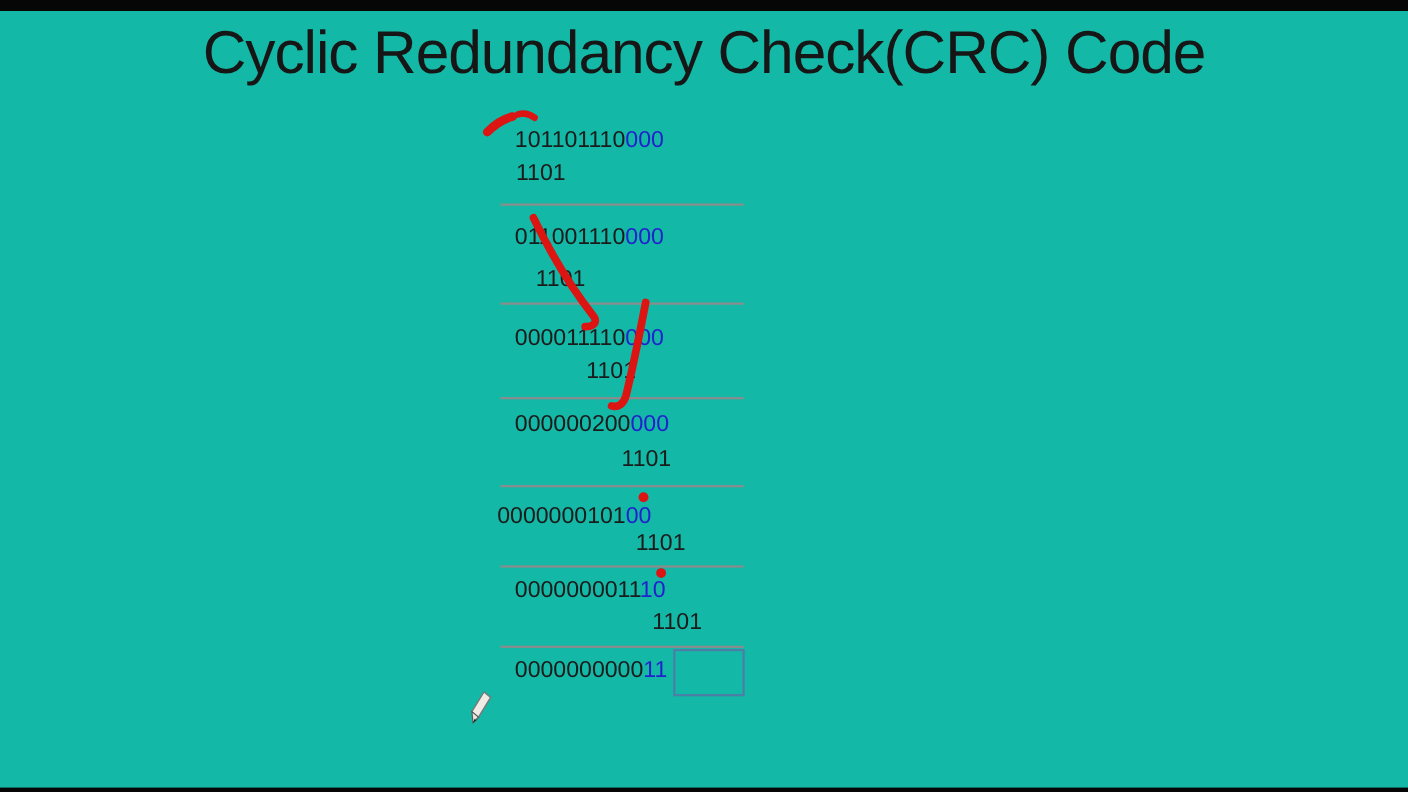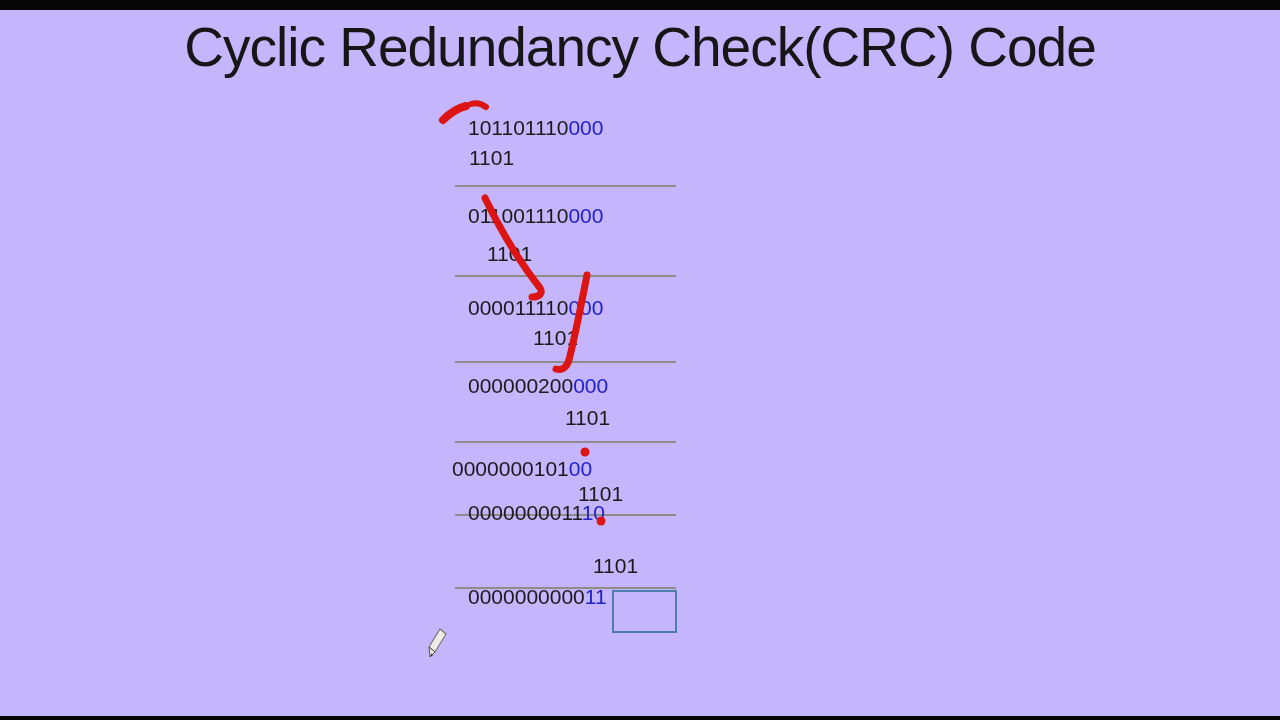--- a/index.html
+++ b/index.html
@@ -1,19 +1,19 @@
 <!DOCTYPE html>
 <html style="--blue: #2222cc; --gray: #8c8c8c; --boxblue: #4d7ea8;"><head>
 <meta charset="utf-8">
 <style>
   html,body{margin:0;padding:0;}
   #stage{
     position:relative;
     width:1280px;height:720px;
-    background:#c4b5fd;
+    background:#14b8a6;
     overflow:hidden;
     font-family:"Liberation Sans", sans-serif;
     color:#1b1b1b;
   }
   .letterbox{position:absolute;left:0;width:1280px;background:#060606;}
   #bar-top{top:0;height:10px;}
   #bar-bottom{bottom:0;height:4px;}
 
   .title{
     position:absolute;top:12px;left:0;width:1280px;height:70px;
@@ -32,22 +32,22 @@
     position:absolute;left:455px;width:221px;height:2px;
     background:var(--gray,#8c8c8c);
   }
 
   
   #r1{left:468px;top:113px;}
   #r2{left:468px;top:201px;}
   #r3{left:468px;top:293px;}
   #r4{left:468px;top:371px;}
   #r5{left:452px;top:454px;}
-  #r6{left:468px;top:498px;}
-  #r7{left:468px;top:582px;text-align:center;}
+  #r6{left:468px;top:522px;}
+  #r7{left:468px;top:594px;text-align:center;}
   
   #s1{left:469px;top:143px;}
   #s2{left:487px;top:239px;}
   #s3{left:533px;top:323px;}
   #s4{left:565px;top:403px;}
   #s5{left:578px;top:479px;}
   #s6{left:593px;top:551px;}
   
   #l1{top:185px;}
   #l2{top:275px;}

